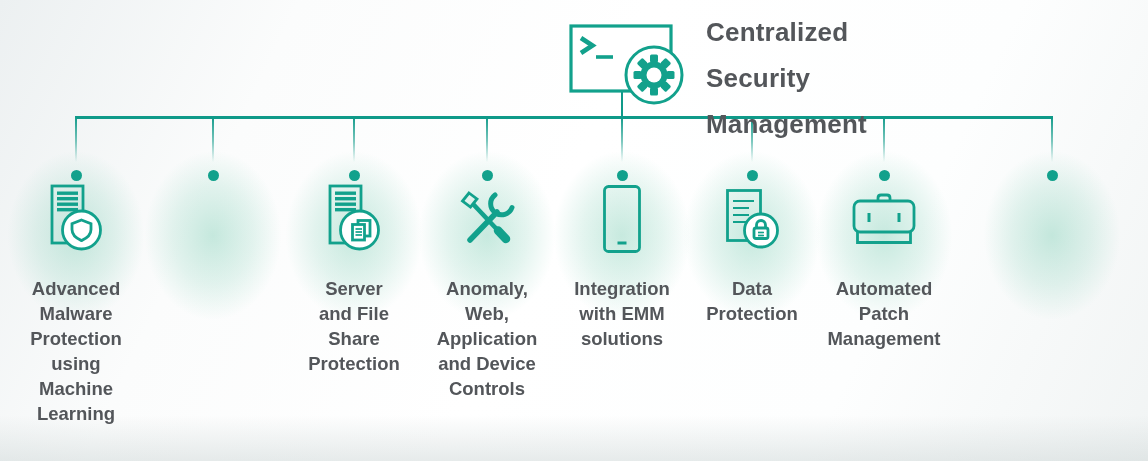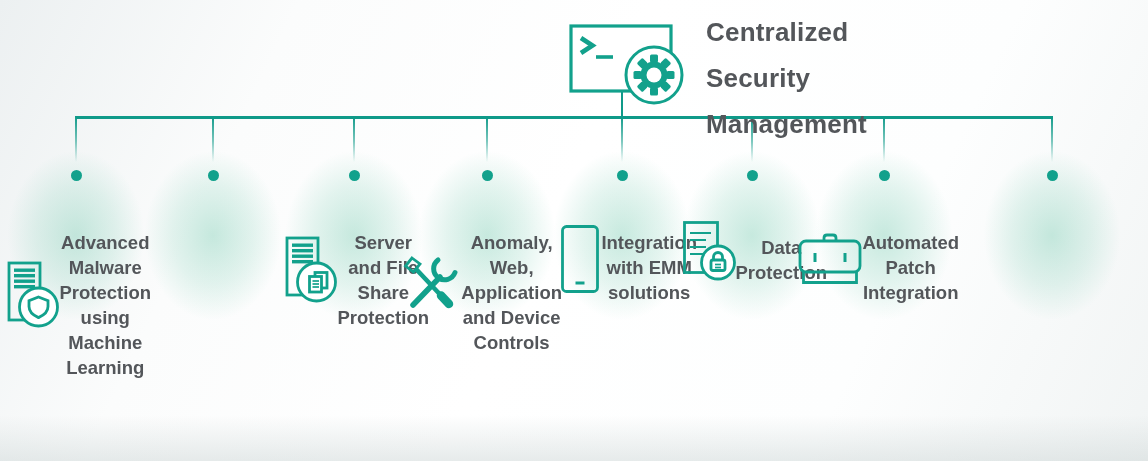--- a/index.html
+++ b/index.html
@@ -62,24 +62,24 @@
     font-weight: 700;
     line-height: 46px;
     color: #53565a;
     white-space: pre-line;
     letter-spacing: 0.2px;
   }
 
   
   .col {
     position: absolute;
-    top: 212px;
+    top: 180px;
     display: flex;
+    flex-direction: column;
     align-items: center;
-    justify-content: flex-end;
   }
   .icon-slot {
     height: 78px;
     display: flex;
     align-items: center;
     justify-content: center;
   }
   .label {
     margin-top: 18px;
     font-size: 18.5px;
@@ -261,17 +261,17 @@
       <svg width="64" height="56" viewBox="0 0 64 56">
         <path class="st" stroke-width="3" d="M26,10 V7 q0,-3 3,-3 h6 q3,0 3,3 v3"></path>
         <rect class="st" stroke-width="3" x="2" y="10" width="60" height="31" rx="6"></rect>
         <path class="st" stroke-width="3" d="M5.5,41 V51.5 H58.5 V41"></path>
         <line x1="17" y1="22" x2="17" y2="31" stroke="#12a18c" stroke-width="3"></line>
         <line x1="47" y1="22" x2="47" y2="31" stroke="#12a18c" stroke-width="3"></line>
       </svg>
     </div>
     <div class="label">Automated
 Patch
-Integration</div>
+Management</div>
   </div>
 
 
 </div>
 
 </body></html>

